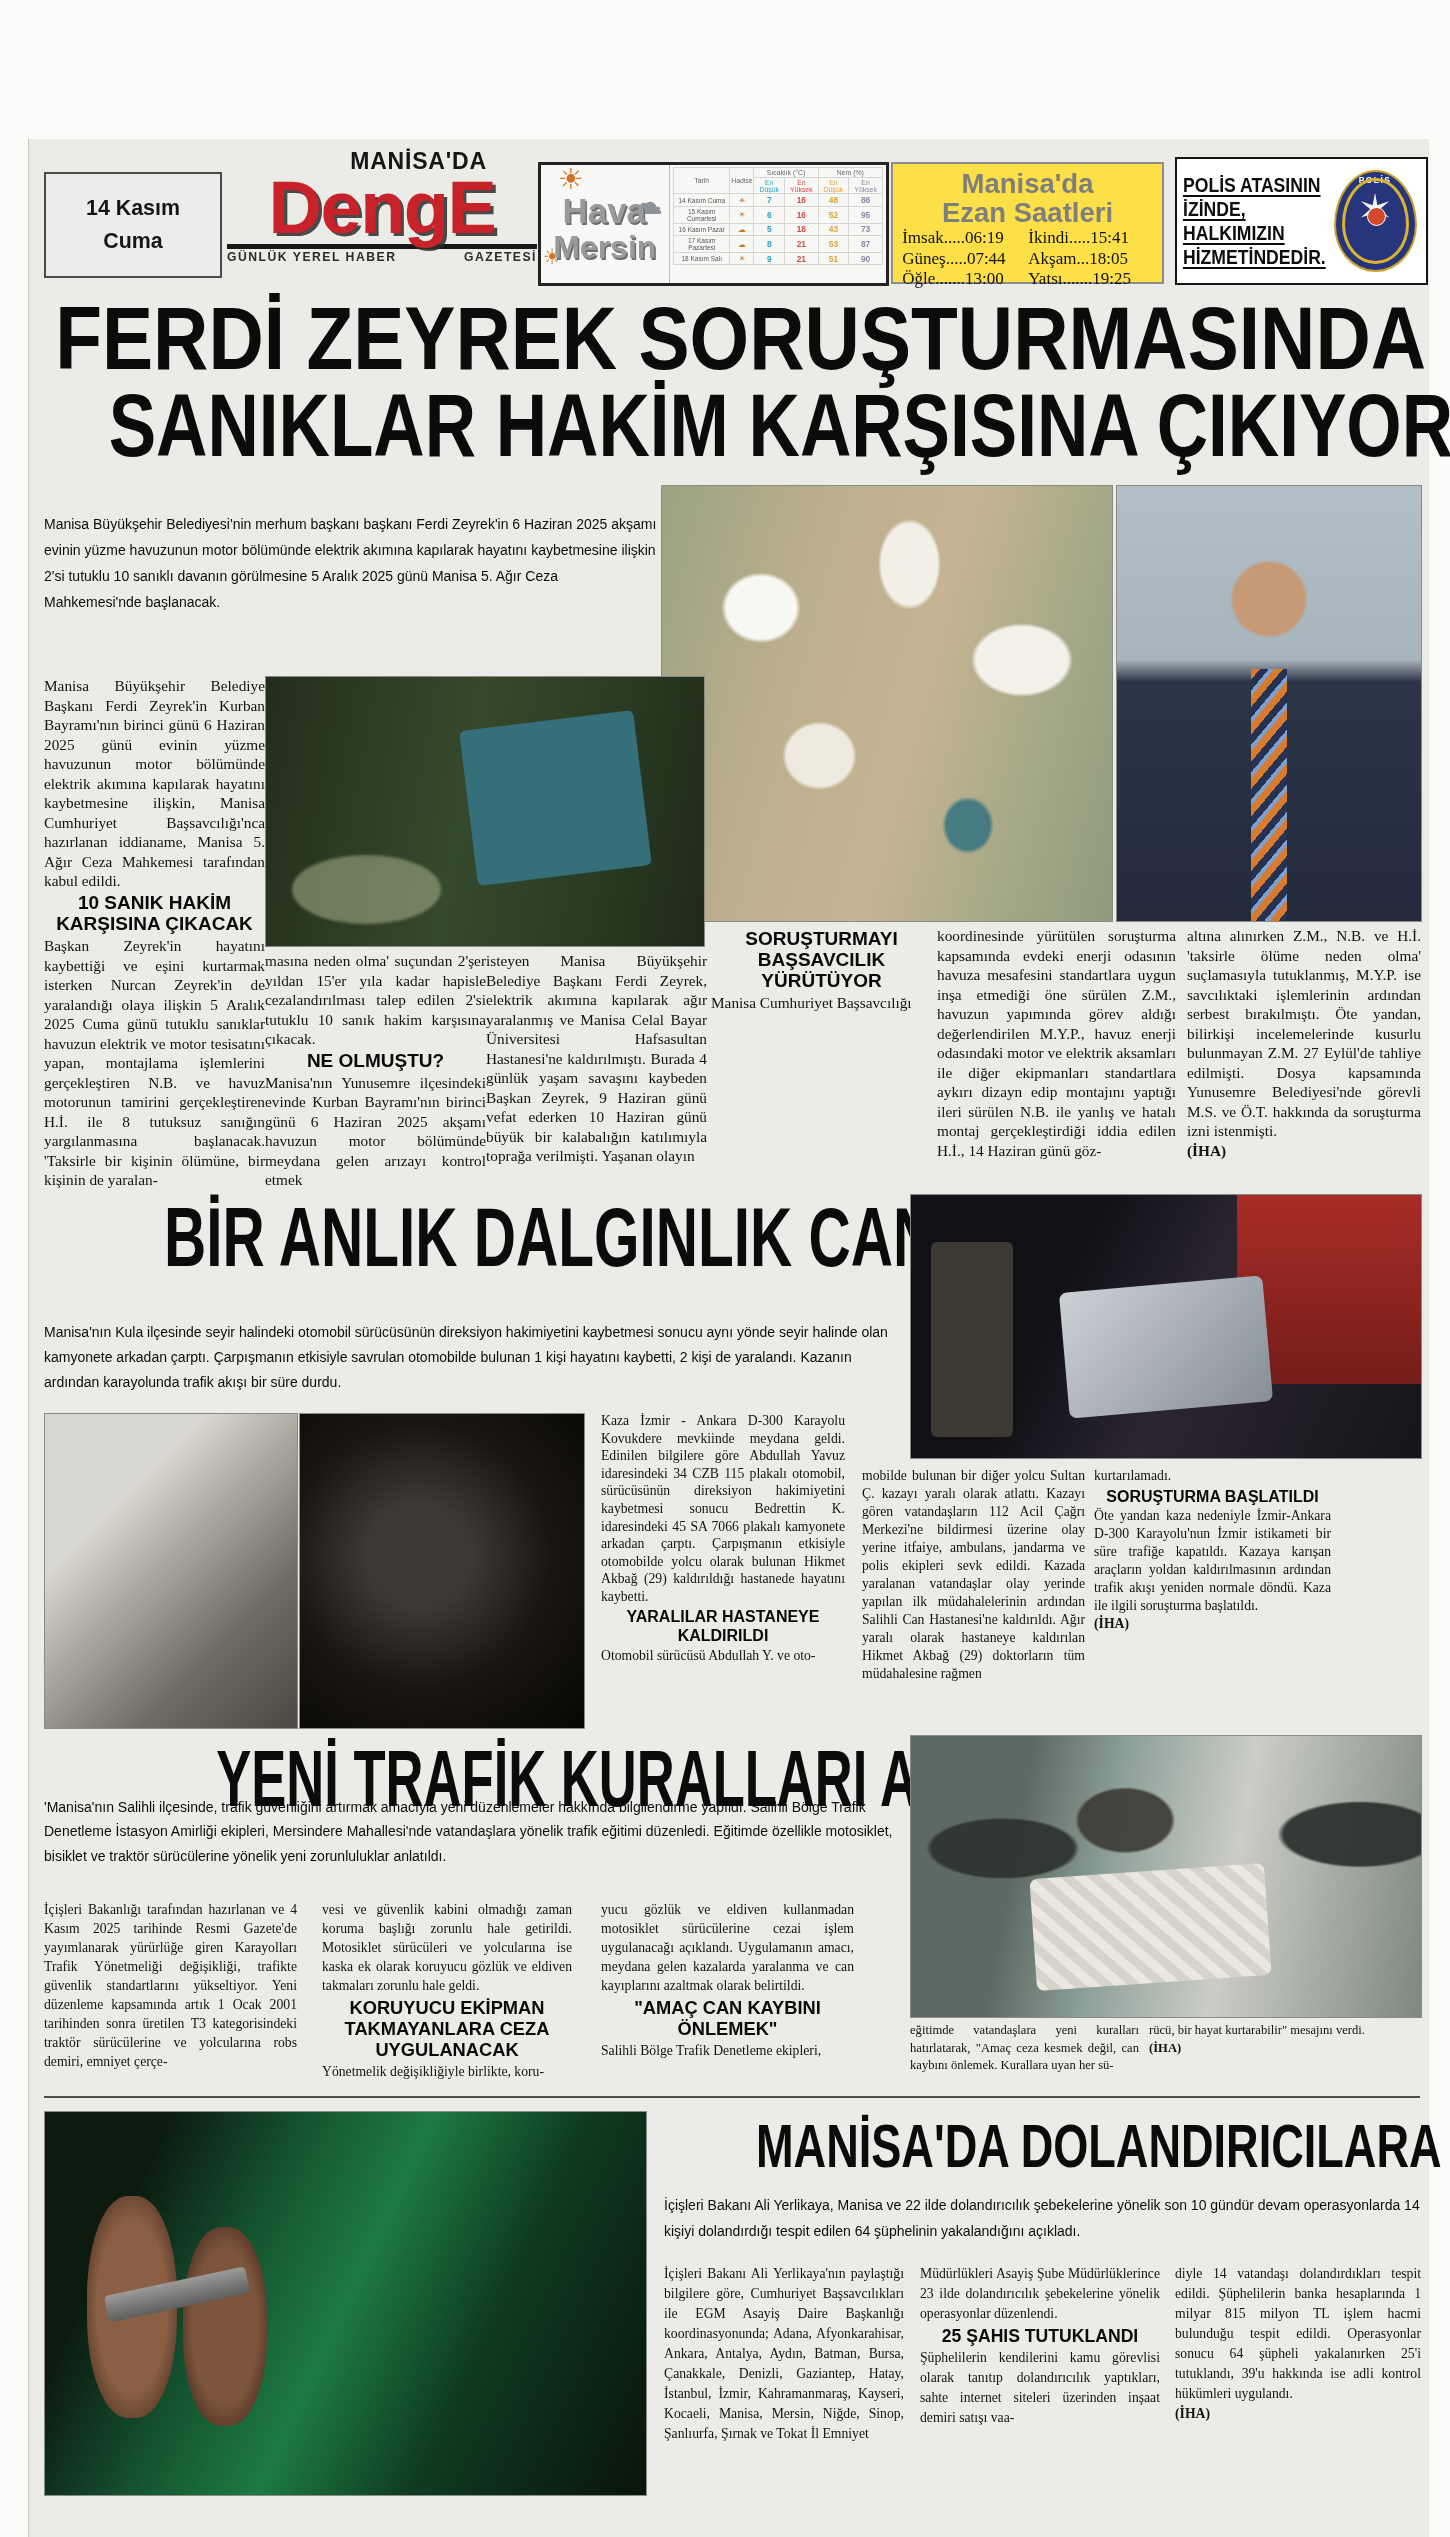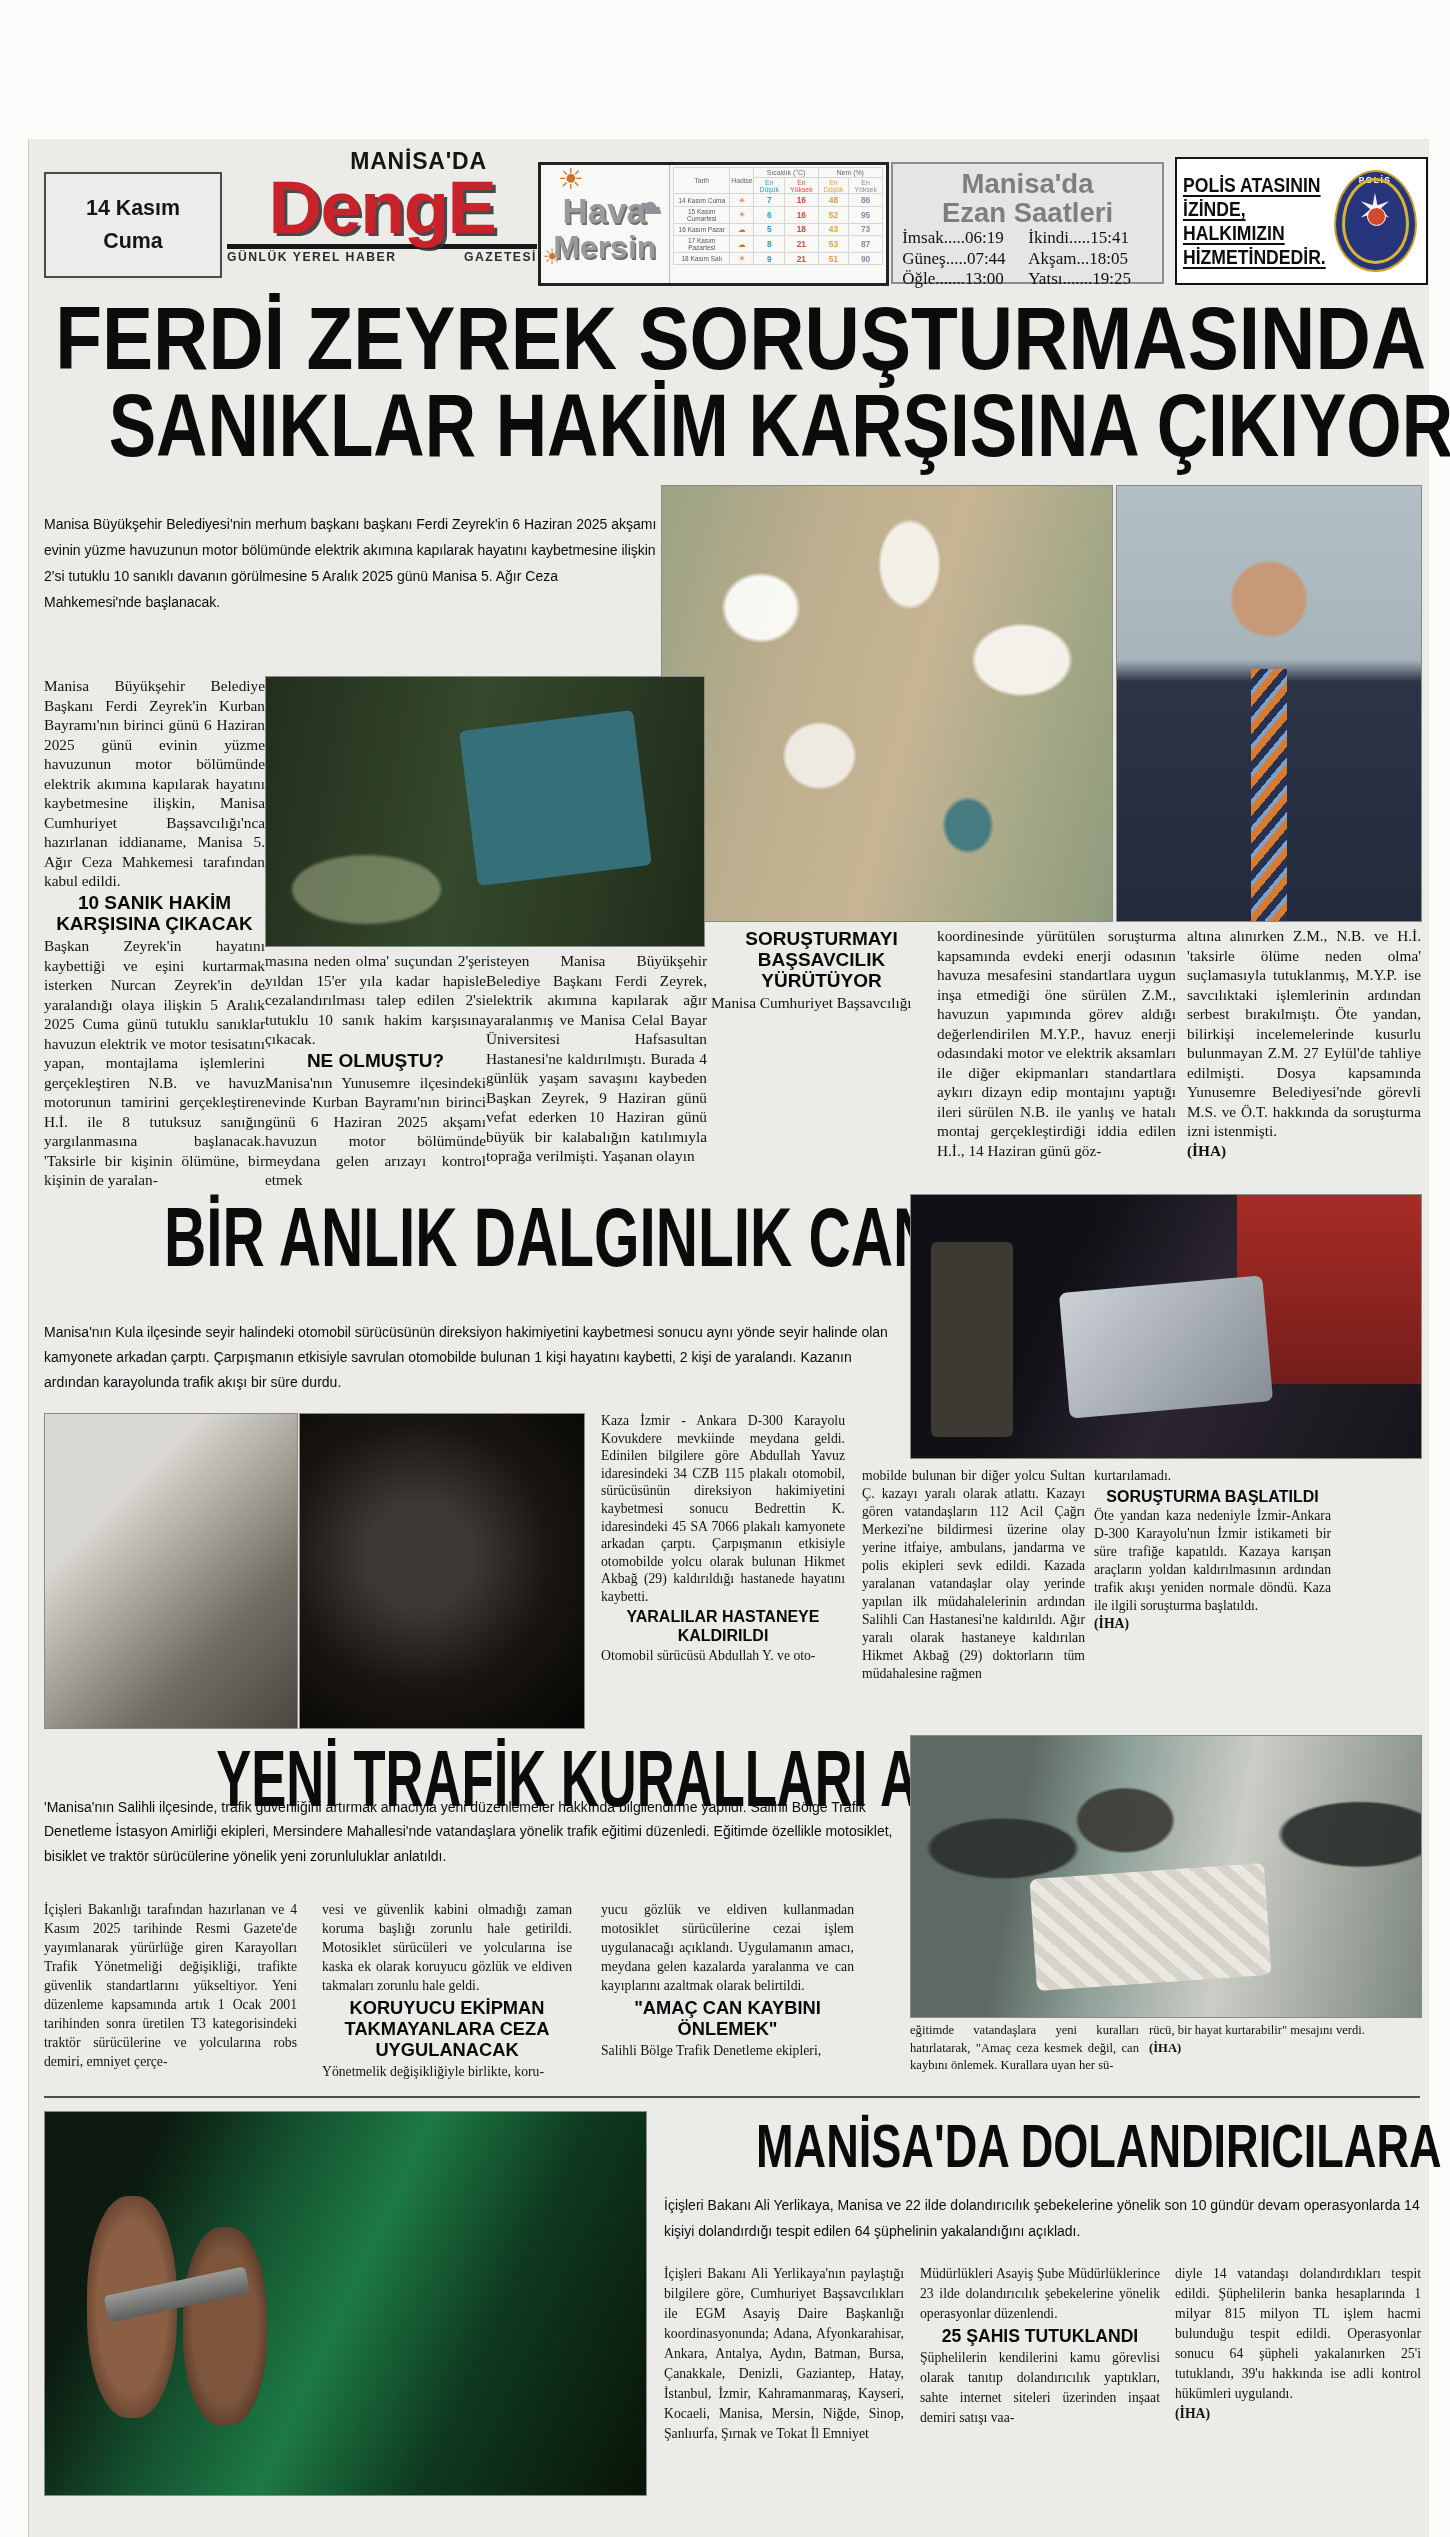--- a/index.html
+++ b/index.html
@@ -32,21 +32,21 @@
   .sun1{left:17px;top:-3.1px;font-size:29px;color:#d0722a;}
   .cloud1{right:6.1px;top:17px;font-size:34px;color:#8d9499;}
   .sun2{left:1.5px;top:79px;font-size:21.4px;color:#d0722a;}
   .weather-table{flex:1;padding:2.3px 3.1px;}
   table.wt{border-collapse:collapse;width:100%;font-size:6.9px;color:#666;}
   table.wt th,table.wt td{border:0.8px solid #d6d6d2;text-align:center;padding:0.8px 0.8px;font-weight:400;}
   table.wt td.day{font-size:6.5px;color:#555;}
   table.wt td.num{font-size:8.4px;font-weight:700;}
   .t-min{color:#2b9fc0;}.t-max{color:#d94a41;}.h-min{color:#e0a23c;}.h-max{color:#8d87a6;}
   .wt .ic{font-family:"DejaVu Sans",sans-serif;font-size:7.6px;color:#d0722a;}
-  .ezan-box{position:absolute;left:891px;top:162px;width:269px;height:118px;background:#e5e5e5;
+  .ezan-box{position:absolute;left:891px;top:162px;width:269px;height:118px;background:#fde047;
             border:2.3px solid #8c8c8c;text-align:center;}
   .ezan-title{font-weight:700;font-size:27.5px;line-height:29px;color:#7e7e7e;margin-top:4.6px;}
   .ezan-grid{display:grid;grid-template-columns:1fr 1fr;grid-auto-flow:column;grid-template-rows:repeat(3,auto);
              font-family:"Liberation Serif",serif;font-size:17px;line-height:20.6px;color:#111;
              padding:1.5px 7.6px 0 9.2px;text-align:left;}
   .police-box{position:absolute;left:1175px;top:157px;width:249px;height:124px;background:#ffffff;
               border:2.3px solid #141414;display:flex;align-items:center;}
   .police-lines{width:149px;padding-left:6.1px;font-weight:700;font-size:20px;line-height:24px;color:#0d0d0d;}
   .police-lines span{display:inline-block;transform:scaleX(.88);transform-origin:left;
                      text-decoration:underline;text-decoration-thickness:1.5px;text-underline-offset:3.1px;white-space:nowrap;}

